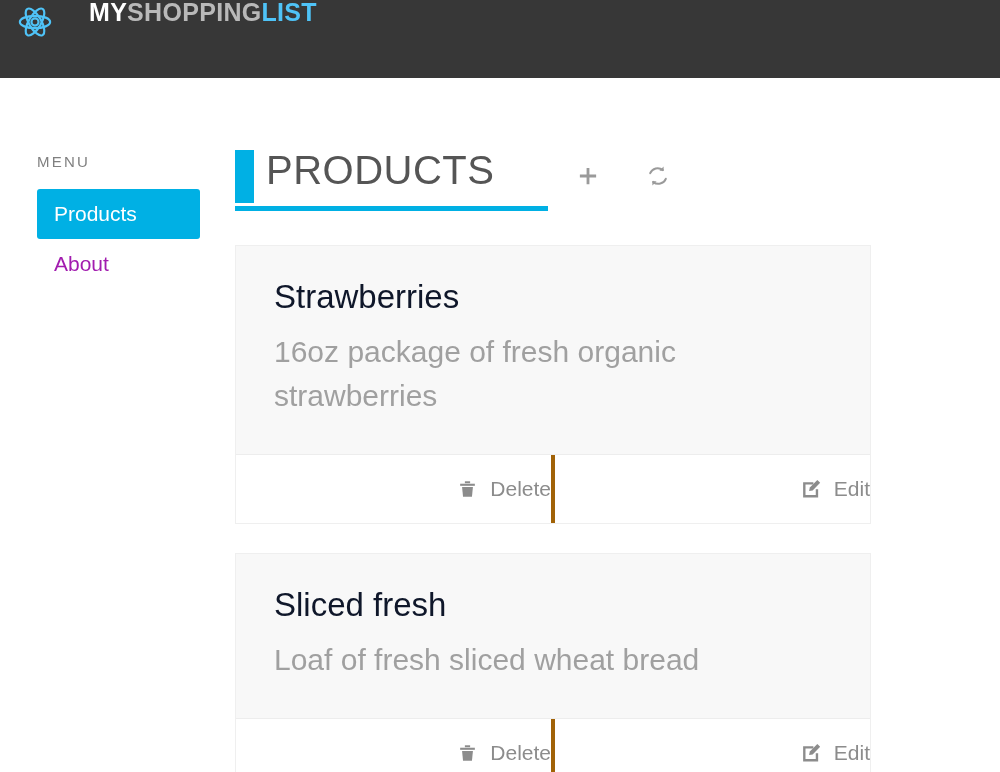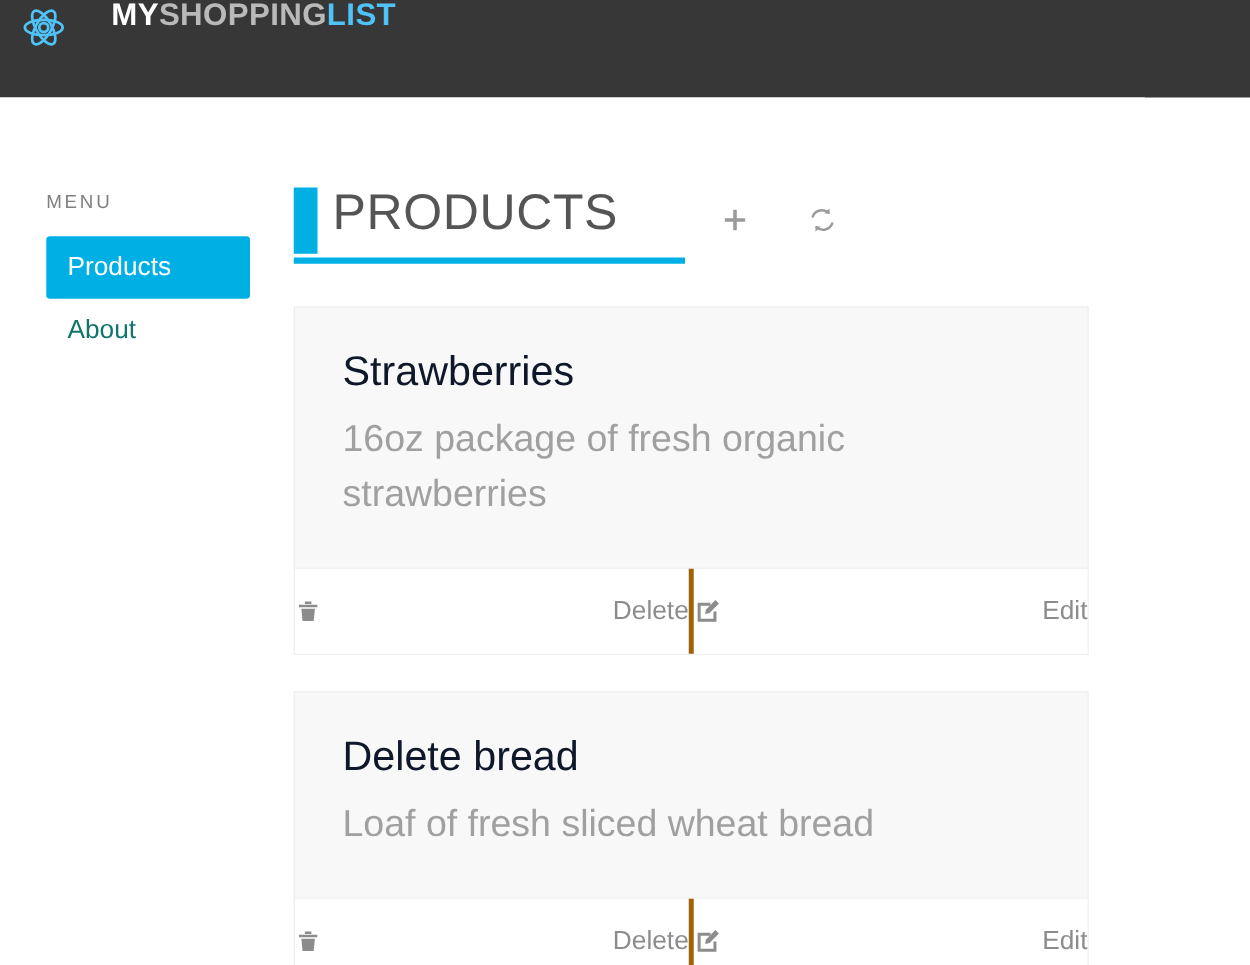--- a/index.html
+++ b/index.html
@@ -79,21 +79,21 @@
   }
   .menu-list {
     margin-top: 20px;
   }
   .menu-item {
     display: block;
     box-sizing: border-box;
     width: 163px;
     padding: 13px 0 13px 17px;
     font-size: 21px;
-    color: #0f766e;
+    color: #a21caf;
     border-radius: 3px;
     line-height: 24px;
   }
   .menu-item.active {
     background: #00b0e4;
     color: #ffffff;
   }
 
   
   .main {
@@ -186,21 +186,21 @@
   .card-footer {
     display: flex;
     background: #ffffff;
     border-top: 1px solid #ededed;
     height: 68px;
   }
   .card-action {
     flex: 1 1 50%;
     display: flex;
     align-items: center;
-    justify-content: space-between;
+    justify-content: flex-end;
     color: #8c8c8c;
     font-size: 21px;
   }
   .card-action + .card-action {
     border-left: 4px solid #a16207;
   }
   .action-icon {
     display: inline-flex;
     align-items: center;
     justify-content: center;
@@ -290,21 +290,21 @@
                 <path d="M18.9 2.2l3.1 3.1-8.2 8.2-3.9.8.8-3.9z" fill="currentColor"></path>
               </svg>
             </span>
             <span>Edit</span>
           </div>
         </div>
       </div>
 
       <div class="card">
         <div class="card-body">
-          <h2 class="card-title">Delete bread</h2>
+          <h2 class="card-title">Sliced fresh</h2>
           <p class="card-desc">Loaf of fresh sliced wheat bread</p>
         </div>
         <div class="card-footer">
           <div class="card-action">
             <span class="action-icon">
               <svg viewBox="0 0 24 24" width="21" height="21" aria-hidden="true">
                 <path d="M9 2.6h6v2.2H9z" fill="currentColor"></path>
                 <path d="M3.6 5.4h16.8v2.4H3.6z" fill="currentColor"></path>
                 <path d="M5.8 9.2h12.4l-1.1 11.2H6.9z" fill="currentColor"></path>
               </svg>

